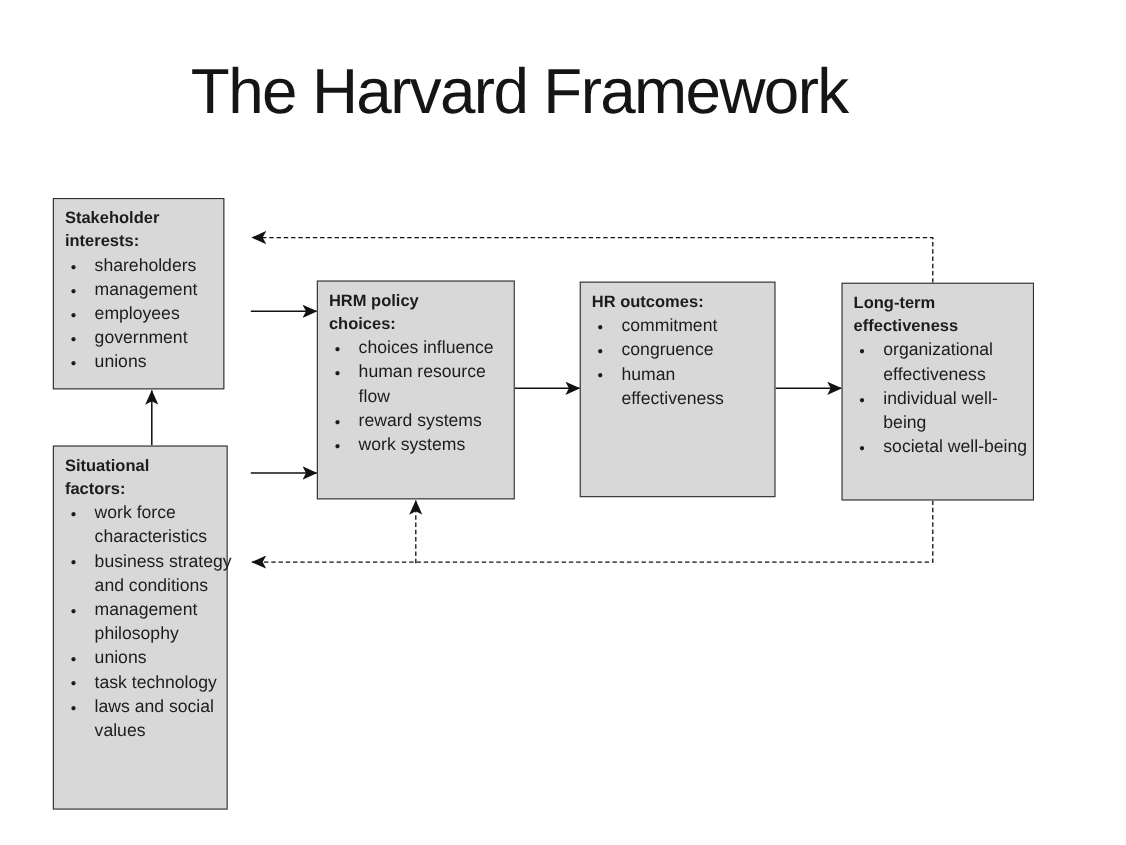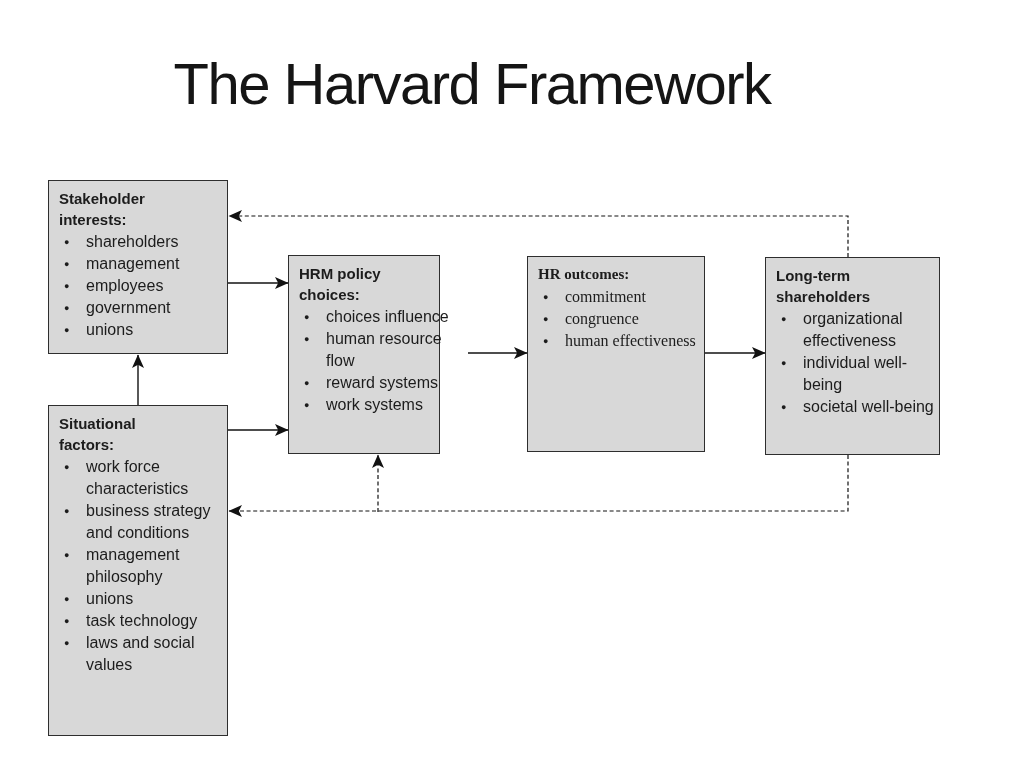--- a/index.html
+++ b/index.html
@@ -35,24 +35,24 @@
   }
   .box ul{margin:0;padding:0;list-style:none;}
   .box li{
     position:relative;padding-left:27px;width:139px;
     font-size:16px;line-height:22px;
   }
   .box li::before{
     content:"\25CF";position:absolute;left:5px;top:0;
     font-size:9px;line-height:22px;color:var(--text);
   }
-  #box-stakeholder{left:48px;top:180px;width:180px;height:174px;}
-  #box-situational{left:48px;top:405px;width:180px;height:331px;}
-  #box-hrm{left:288px;top:255px;width:152px;height:199px;}
-  #box-outcomes{left:527px;top:256px;width:178px;height:196px;font-family:Liberation Serif, serif;}
+  #box-stakeholder{left:48px;top:180px;width:156px;height:174px;}
+  #box-situational{left:48px;top:405px;width:159px;height:331px;}
+  #box-hrm{left:288px;top:255px;width:180px;height:199px;}
+  #box-outcomes{left:527px;top:256px;width:178px;height:196px;}
   #box-longterm{left:765px;top:257px;width:175px;height:198px;}
 </style>
 </head>
 <body>
 
 <div class="slide">
 
   <h1 class="title">The Harvard Framework</h1>
 
   <svg class="arrow-layer" viewBox="0 0 1024 768" xmlns="http://www.w3.org/2000/svg" aria-hidden="true">
@@ -107,21 +107,21 @@
   <div class="box" id="box-outcomes">
     <div class="heading">HR outcomes:</div>
     <ul>
       <li>commitment</li>
       <li>congruence</li>
       <li>human effectiveness</li>
     </ul>
   </div>
 
   <div class="box" id="box-longterm">
-    <div class="heading">Long-term shareholders</div>
+    <div class="heading">Long-term effectiveness</div>
     <ul>
       <li>organizational effectiveness</li>
       <li>individual well-being</li>
       <li>societal well-being</li>
     </ul>
   </div>
 
 </div>
 
 </body></html>

